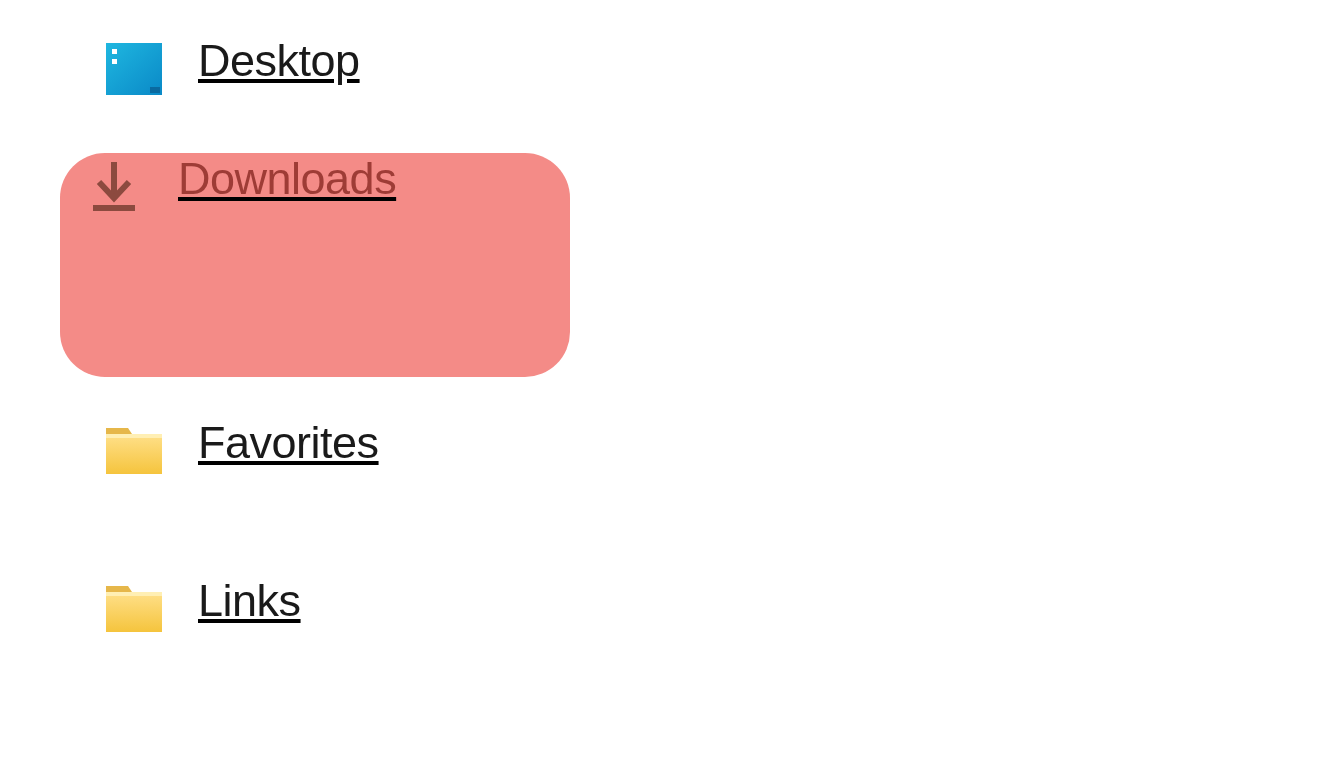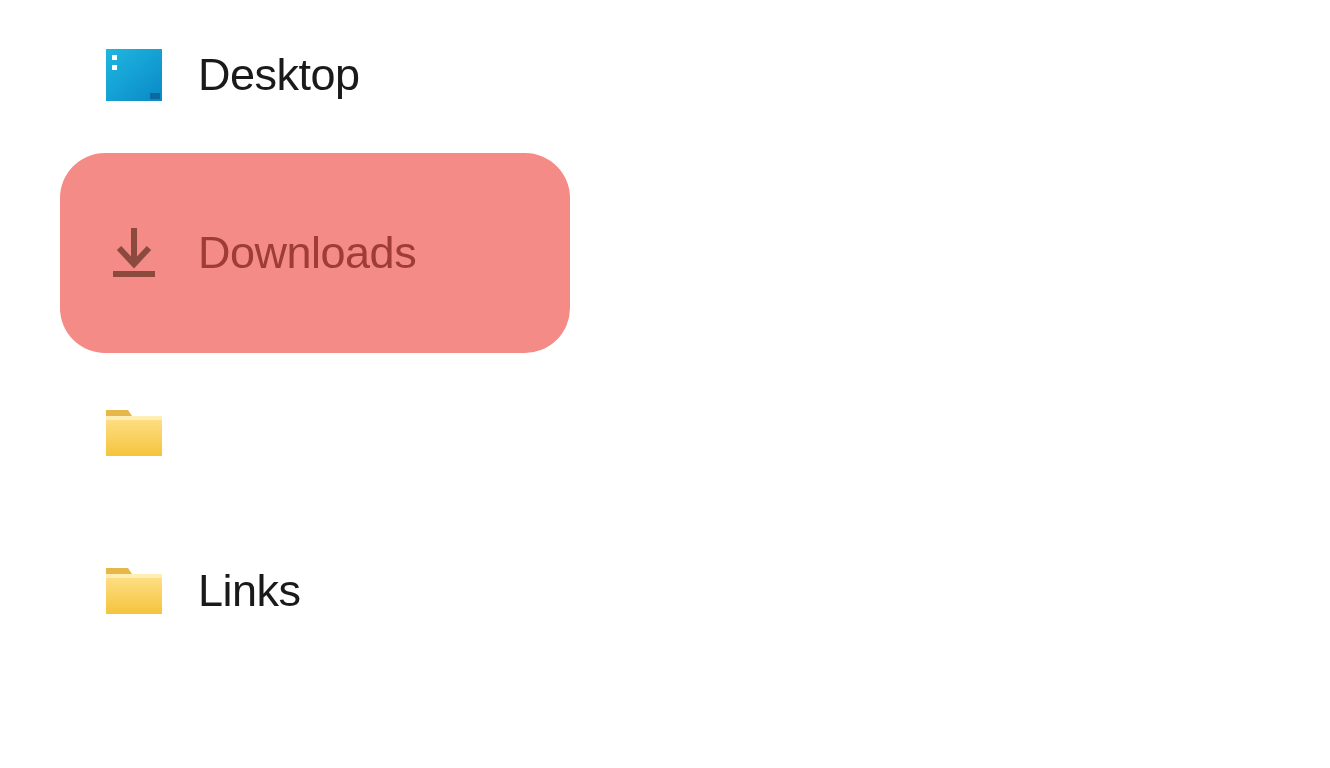--- a/index.html
+++ b/index.html
@@ -13,38 +13,39 @@
       width: 1330px;
       height: 768px;
       overflow: hidden;
     }
     .nav-list {
       padding-top: 35px;
       padding-left: 60px;
     }
     .nav-item {
       display: flex;
-      align-items: center;
+      align-items: flex-start;
       height: 80px;
       padding-left: 40px;
       margin-bottom: 78px;
       cursor: pointer;
       width: 510px;
       border-radius: 45px;
+      text-decoration: underline;
     }
     .nav-item.last {
       margin-bottom: 0;
     }
     .nav-item.highlighted {
       background: #f48b87;
       margin-top: -40px;
       margin-bottom: 40px;
-      height: 200px;
+      height: 224px;
       margin-left: 0px;
-      padding-left: 40px;
+      padding-left: 20px;
     }
     .icon-wrap {
       width: 68px;
       height: 68px;
       display: flex;
       align-items: center;
       justify-content: center;
       margin-right: 30px;
       flex-shrink: 0;
     }
@@ -102,20 +103,21 @@
           <linearGradient id="folderGrad1" x1="0" y1="0" x2="0" y2="1">
             <stop offset="0%" stop-color="#ffe08a"></stop>
             <stop offset="100%" stop-color="#f5c43d"></stop>
           </linearGradient>
         </defs>
         <path d="M4 10 L4 4 L26 4 L30 10 Z" fill="#e6b74a"></path>
         <rect x="4" y="10" width="56" height="40" fill="url(#folderGrad1)"></rect>
         <rect x="4" y="10" width="56" height="4" fill="#fff2bf" opacity="0.8"></rect>
       </svg>
     </span>
+    <span class="nav-label">Favorites</span>
   </div>
 
   <div class="nav-item last">
     <span class="icon-wrap">
       <svg width="64" height="54" viewBox="0 0 64 54">
         <defs>
           <linearGradient id="folderGrad2" x1="0" y1="0" x2="0" y2="1">
             <stop offset="0%" stop-color="#ffe08a"></stop>
             <stop offset="100%" stop-color="#f5c43d"></stop>
           </linearGradient>

